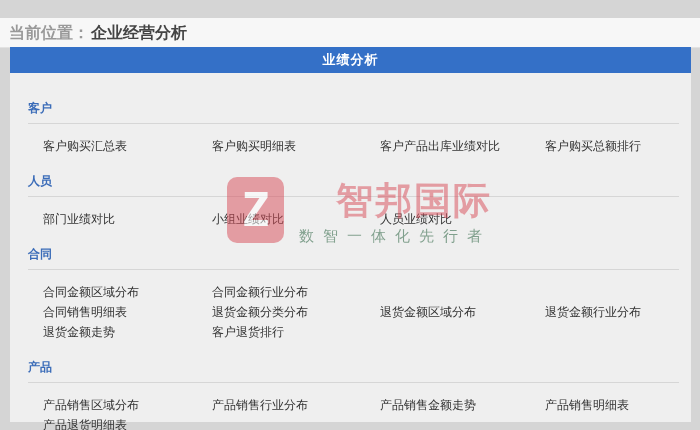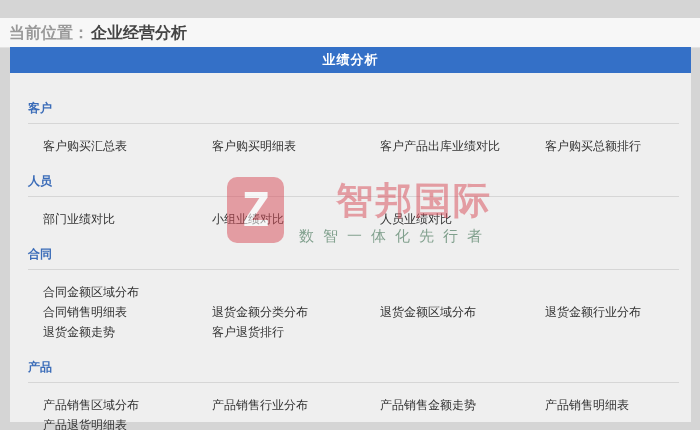--- a/index.html
+++ b/index.html
@@ -138,20 +138,21 @@
             </div>
           </div>
   </div>
 
   <div class="section">
     <div class="section-title" style="color: rgb(59, 108, 184);">合同</div>
     <div class="section-divider"></div>
     <div class="section-rows">
             <div class="row">
               <div class="cell"><a class="report-link">合同金额区域分布</a></div>
+              <div class="cell"><a class="report-link">合同金额行业分布</a></div>
             </div>
             <div class="row">
               <div class="cell"><a class="report-link">合同销售明细表</a></div>
               <div class="cell"><a class="report-link">退货金额分类分布</a></div>
               <div class="cell"><a class="report-link">退货金额区域分布</a></div>
               <div class="cell"><a class="report-link">退货金额行业分布</a></div>
             </div>
             <div class="row">
               <div class="cell"><a class="report-link">退货金额走势</a></div>
               <div class="cell"><a class="report-link">客户退货排行</a></div>

